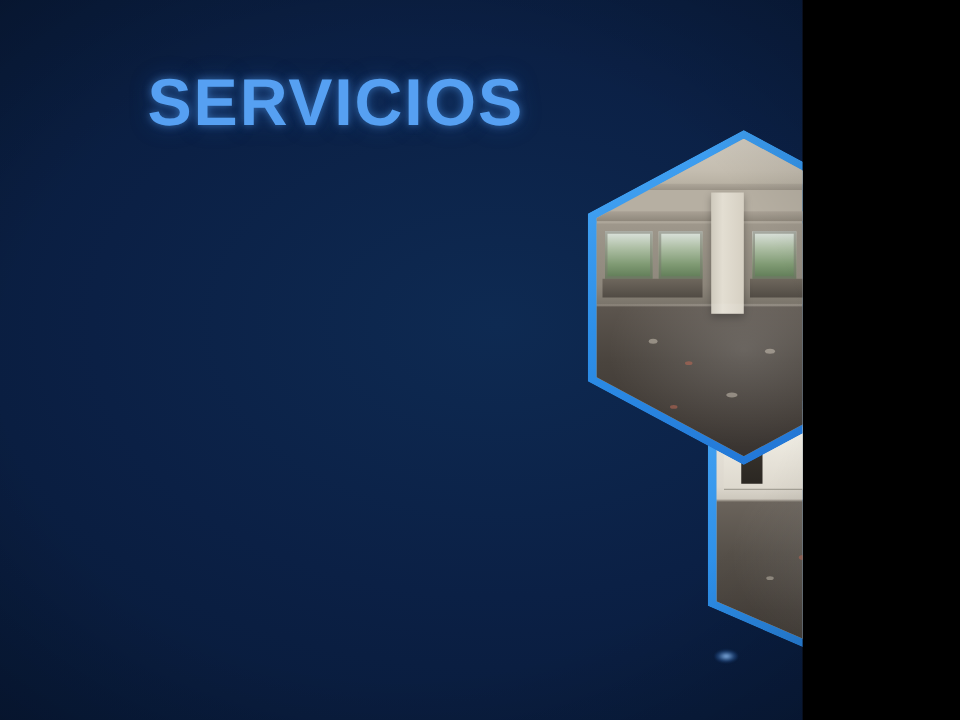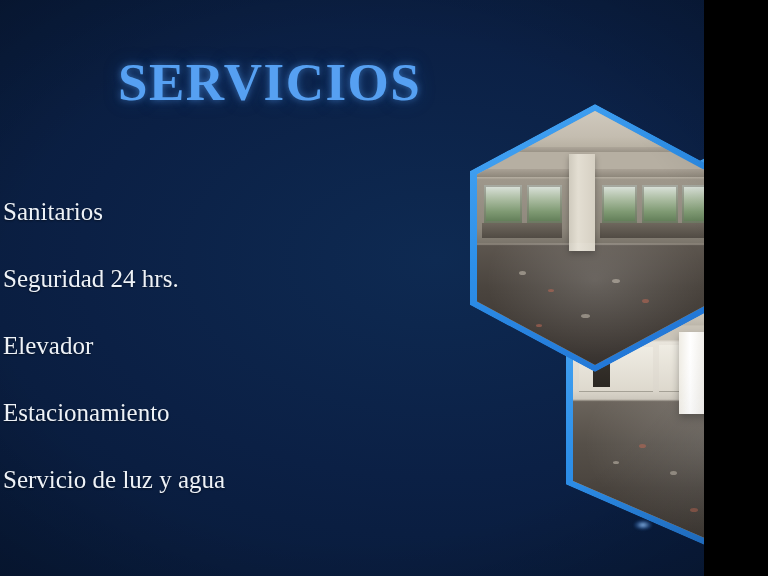--- a/index.html
+++ b/index.html
@@ -3,25 +3,25 @@
 <meta charset="utf-8">
 <title>Servicios</title>
 <style>
   html, body {
     margin: 0;
     padding: 0;
     background: #000;
   }
   #slide {
     position: relative;
-    width: 704px;
+    width: 642px;
     height: 576px;
     overflow: hidden;
     background: #0f172a;
-    font-family: Liberation Serif, serif;
+    font-family: Liberation Sans, sans-serif;
     -webkit-font-smoothing: antialiased;
   }
   
   #bg-gradient {
     position: absolute;
     inset: 0;
     background:
       radial-gradient(ellipse 120% 90% at 62% 45%, #0e2a52 0%, #0b2045 42%, #081a39 75%, #061530 100%);
   }
   #bg-vignette {
@@ -283,34 +283,17 @@
         </div>
       </div>
     </div>
 
   </div>
 
   <div id="bg-vignette"></div>
 
   <div id="title">SERVICIOS</div>
 
-  <div id="services-list">
-    <div class="service-item">
-      <span>Sanitarios</span>
-    </div>
-    <div class="service-item">
-      <span>Seguridad 24 hrs.</span>
-    </div>
-    <div class="service-item">
-      <span>Elevador</span>
-    </div>
-    <div class="service-item">
-      <span>Estacionamiento</span>
-    </div>
-    <div class="service-item">
-      <span>Servicio de luz y agua</span>
-    </div>
-  </div>
 
 
   <div id="glint"></div>
 
 </div>
 
 </body></html>

